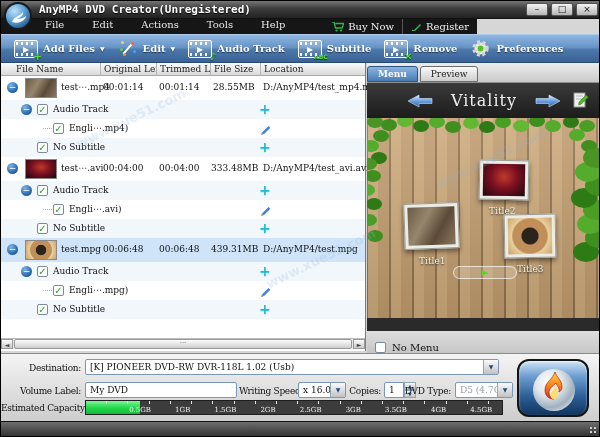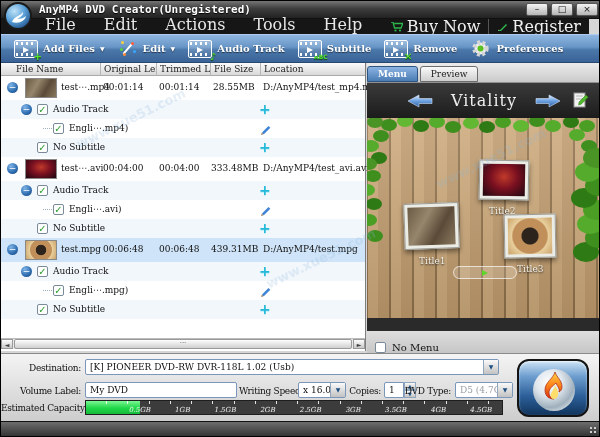--- a/index.html
+++ b/index.html
@@ -15,22 +15,22 @@
     border:2px solid #1a1a1a;z-index:30;}
   .logo svg{position:absolute;left:2px;top:3px;}
   .title-text{position:absolute;left:38px;top:2px;color:#fff;font-size:11px;font-weight:bold;
     font-family:"DejaVu Sans Mono",monospace;text-shadow:0 1px 1px #000;}
   .wbtns{position:absolute;right:3px;top:2px;display:flex;}
   .wbtn{width:22px;height:13px;margin-left:3px;background:linear-gradient(#f4f4f4,#b5b5b5);
     border:1px solid #555;border-radius:2px;font-size:9px;line-height:11px;text-align:center;
     color:#111;font-family:"DejaVu Sans",sans-serif;}
 
   
-  .menubar{position:absolute;left:0;top:18px;width:588px;height:15px;background:#161616;
-    display:flex;align-items:flex-end;color:#e8e8e8;font-size:16px;}
+  .menubar{position:absolute;left:0;top:18px;width:476px;height:15px;background:#161616;
+    display:flex;align-items:flex-start;color:#e8e8e8;font-size:10px;}
   .menu-item{padding:0 14px;}
   .menu-item:first-child{margin-left:30px;}
   .mright{margin-left:auto;display:flex;align-items:center;height:100%;}
   .mlink{display:flex;align-items:center;color:#f0f0f0;padding:0 8px;height:100%;}
   .mlink+.mlink{border-left:1px solid #555;}
   .mlink svg{margin-right:4px;}
 
   
   .toolbar{position:absolute;left:0;top:33px;width:600px;height:29px;
     background:linear-gradient(#8fb6e0,#6795c6 45%,#4a77a9 55%,#3a6397);
@@ -151,21 +151,21 @@
   .spinbox{width:20px;background:#fff;border:1px solid #7a96b8;border-radius:2px 0 0 2px;
     font-size:9px;padding:2px 4px;}
   .spinbtns{width:12px;display:flex;flex-direction:column;}
   .spb{flex:1;background:linear-gradient(#fafafa,#c2c2c2);border:1px solid #8fa6bd;font-size:5px;
     line-height:6px;text-align:center;color:#1d4f82;}
   .capbar{position:absolute;left:84px;top:46px;width:418px;height:15px;background:#3c3c3c;
     border:1px solid #1e1e1e;}
   .capfill{position:absolute;left:0;top:0;height:100%;background:linear-gradient(#7bf793,#1ed647 55%,#17b93a);}
   .capticks{position:absolute;left:0;top:0;width:100%;height:3px;
     background:repeating-linear-gradient(90deg,transparent 0 calc(5.1% - 1px),rgba(255,255,255,.85) calc(5.1% - 1px) 5.1%);}
-  .captick{position:absolute;top:5px;transform:translateX(-50%);color:#efefef;font-size:7px;white-space:nowrap;font-style:italic;}
+  .captick{position:absolute;top:5px;transform:translateX(-50%);color:#efefef;font-size:7px;white-space:nowrap;}
   .burn{position:absolute;left:516px;top:5px;width:72px;height:58px;border-radius:12px;
     border:2px solid #141414;
     background:linear-gradient(#cde3f5 0%,#6f9fd0 28%,#2c5f99 65%,#11355d 100%);
     box-shadow:inset 0 1px 2px rgba(255,255,255,.7);}
   .disc{position:absolute;left:14px;top:8px;width:42px;height:42px;border-radius:50%;
     background:radial-gradient(circle at 38% 32%,#ffffff,#dfe6ec 35%,#9fb0bd 65%,#eef2f5 90%,#8898a5);}
   .burn svg{position:absolute;left:22px;top:10px;}
 
   
   .statusbar{position:absolute;left:0;top:420px;width:600px;height:17px;

